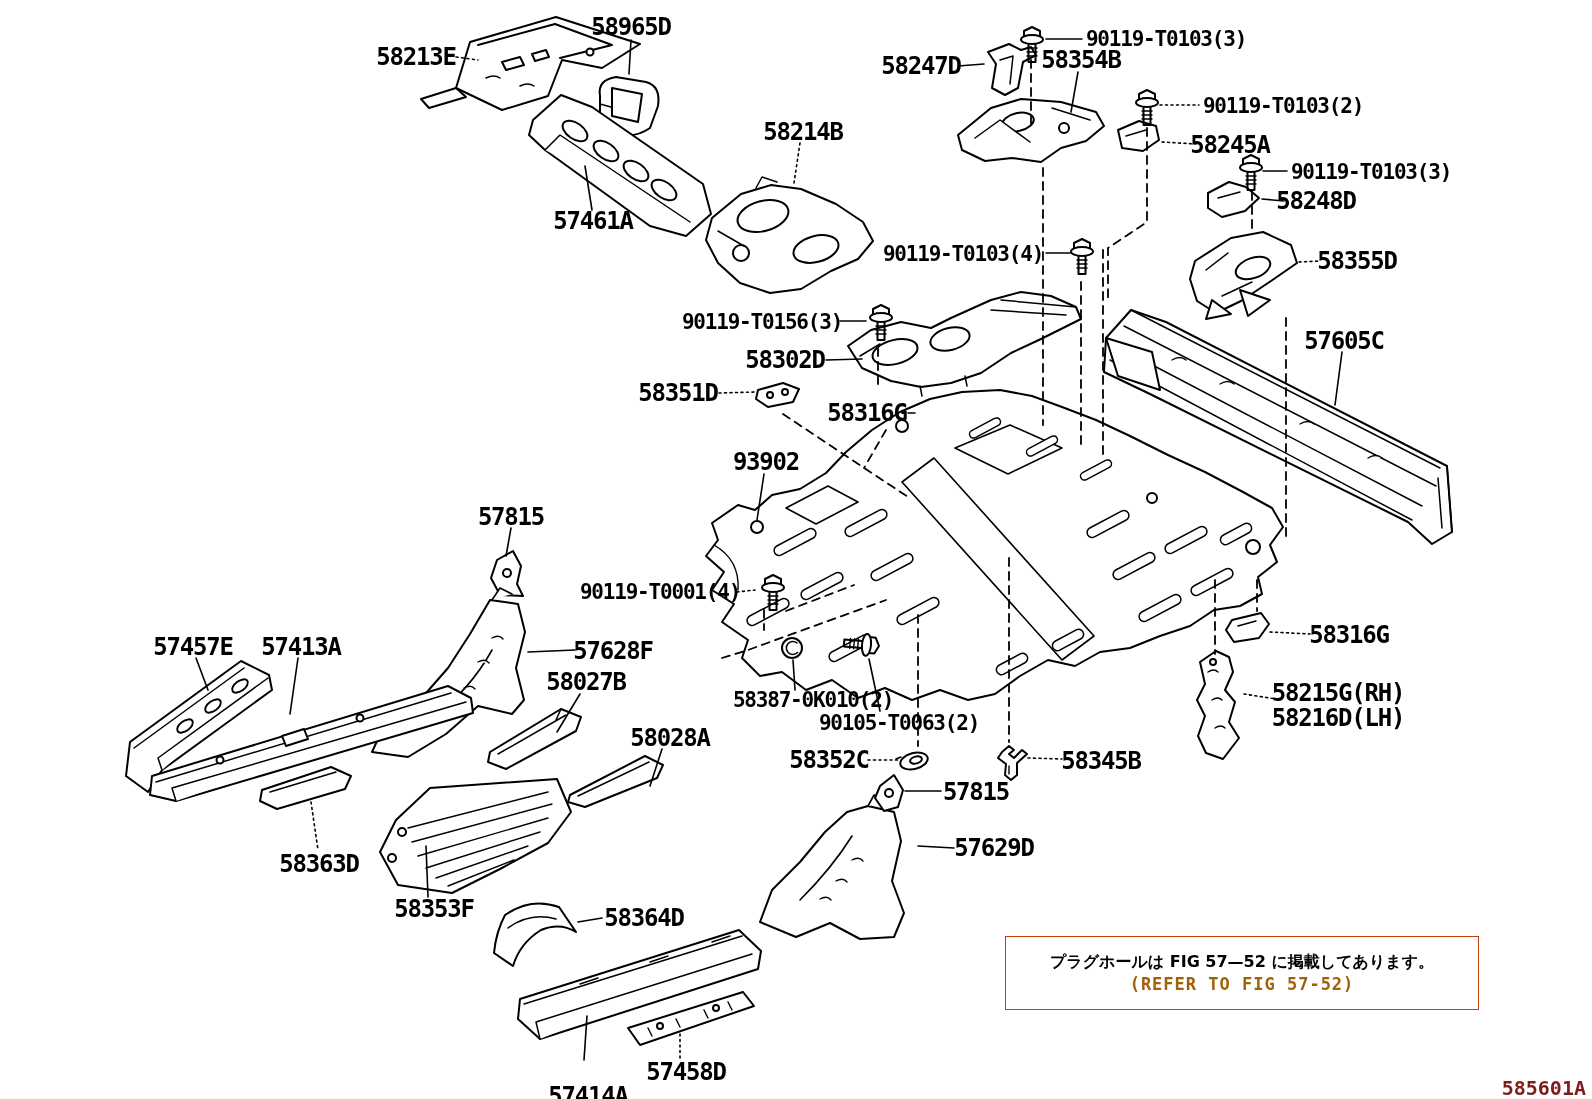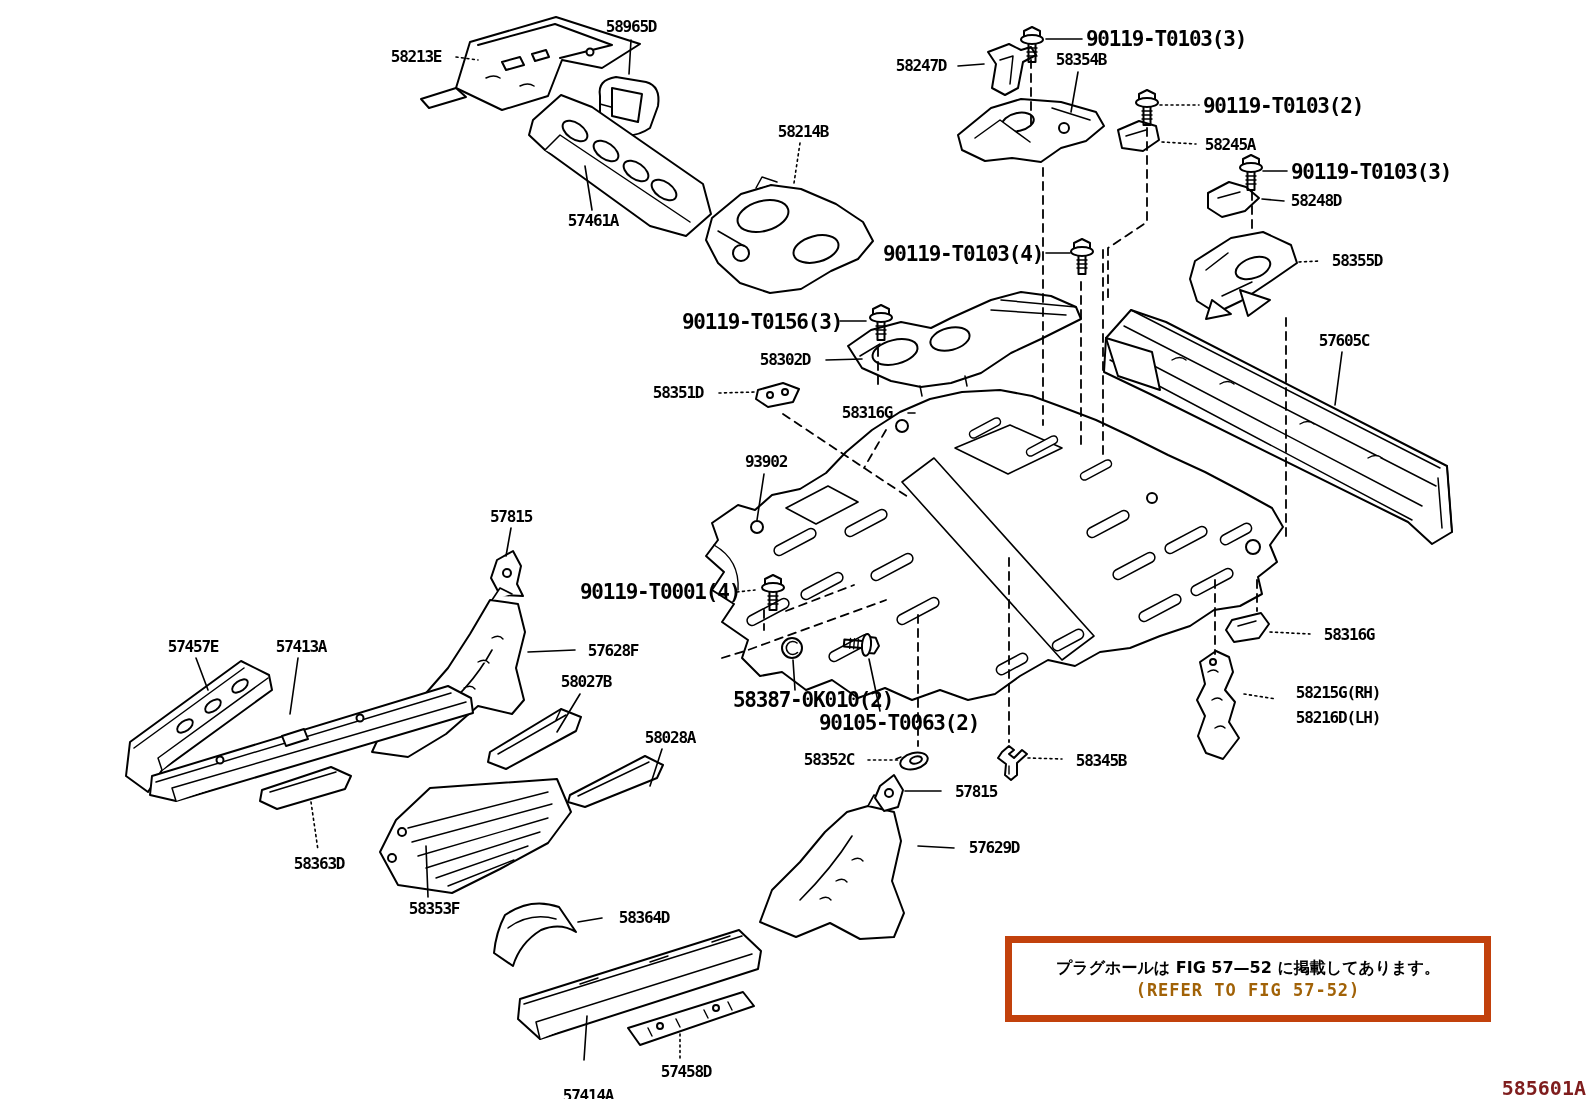--- a/index.html
+++ b/index.html
@@ -1,24 +1,24 @@
 <!DOCTYPE html>
 <html><head>
 <meta charset="utf-8">
 <style>
   html,body{margin:0;padding:0;background:#fff;}
   #stage{position:relative;width:1592px;height:1099px;background:#ffffff;overflow:hidden;
          font-family:"DejaVu Sans Mono","Liberation Mono",monospace;}
   #art{position:absolute;left:0;top:0;}
   .plabel{position:absolute;transform:translate(-50%,-50%);white-space:nowrap;
-          font-weight:bold;font-size:16px;letter-spacing:-1.2px;color:#000;
+          font-weight:bold;font-size:24px;letter-spacing:-1.2px;color:#000;
           font-family:"DejaVu Sans Mono","Liberation Mono",monospace;line-height:1;}
   .plabel.small{font-size:21px;}
   #noteBox{position:absolute;left:1005px;top:936px;width:472px;height:72px;
-           border:7px solid #c2410c;background:#fff;display:flex;flex-direction:column;
+           border:1px solid #c2410c;background:#fff;display:flex;flex-direction:column;
            justify-content:center;align-items:center;gap:1px;}
   #noteBox .jp{font-family:"DejaVu Sans","Liberation Sans",sans-serif;font-size:16px;font-weight:bold;color:#000;}
   #noteBox .en{font-family:"Liberation Sans","DejaVu Sans",sans-serif;font-size:16.5px;color:#000;}
   #noteBox .ref{font-family:"DejaVu Sans Mono","Liberation Mono",monospace;font-weight:bold;font-size:17px;letter-spacing:1px;color:#a16207;}
   #figcode{position:absolute;right:6px;top:1076px;font-weight:bold;font-size:20px;color:#7f1d1d;
            font-family:"DejaVu Sans Mono","Liberation Mono",monospace;}
   svg *{vector-effect:non-scaling-stroke;}
 </style>
 </head>
 <body>

